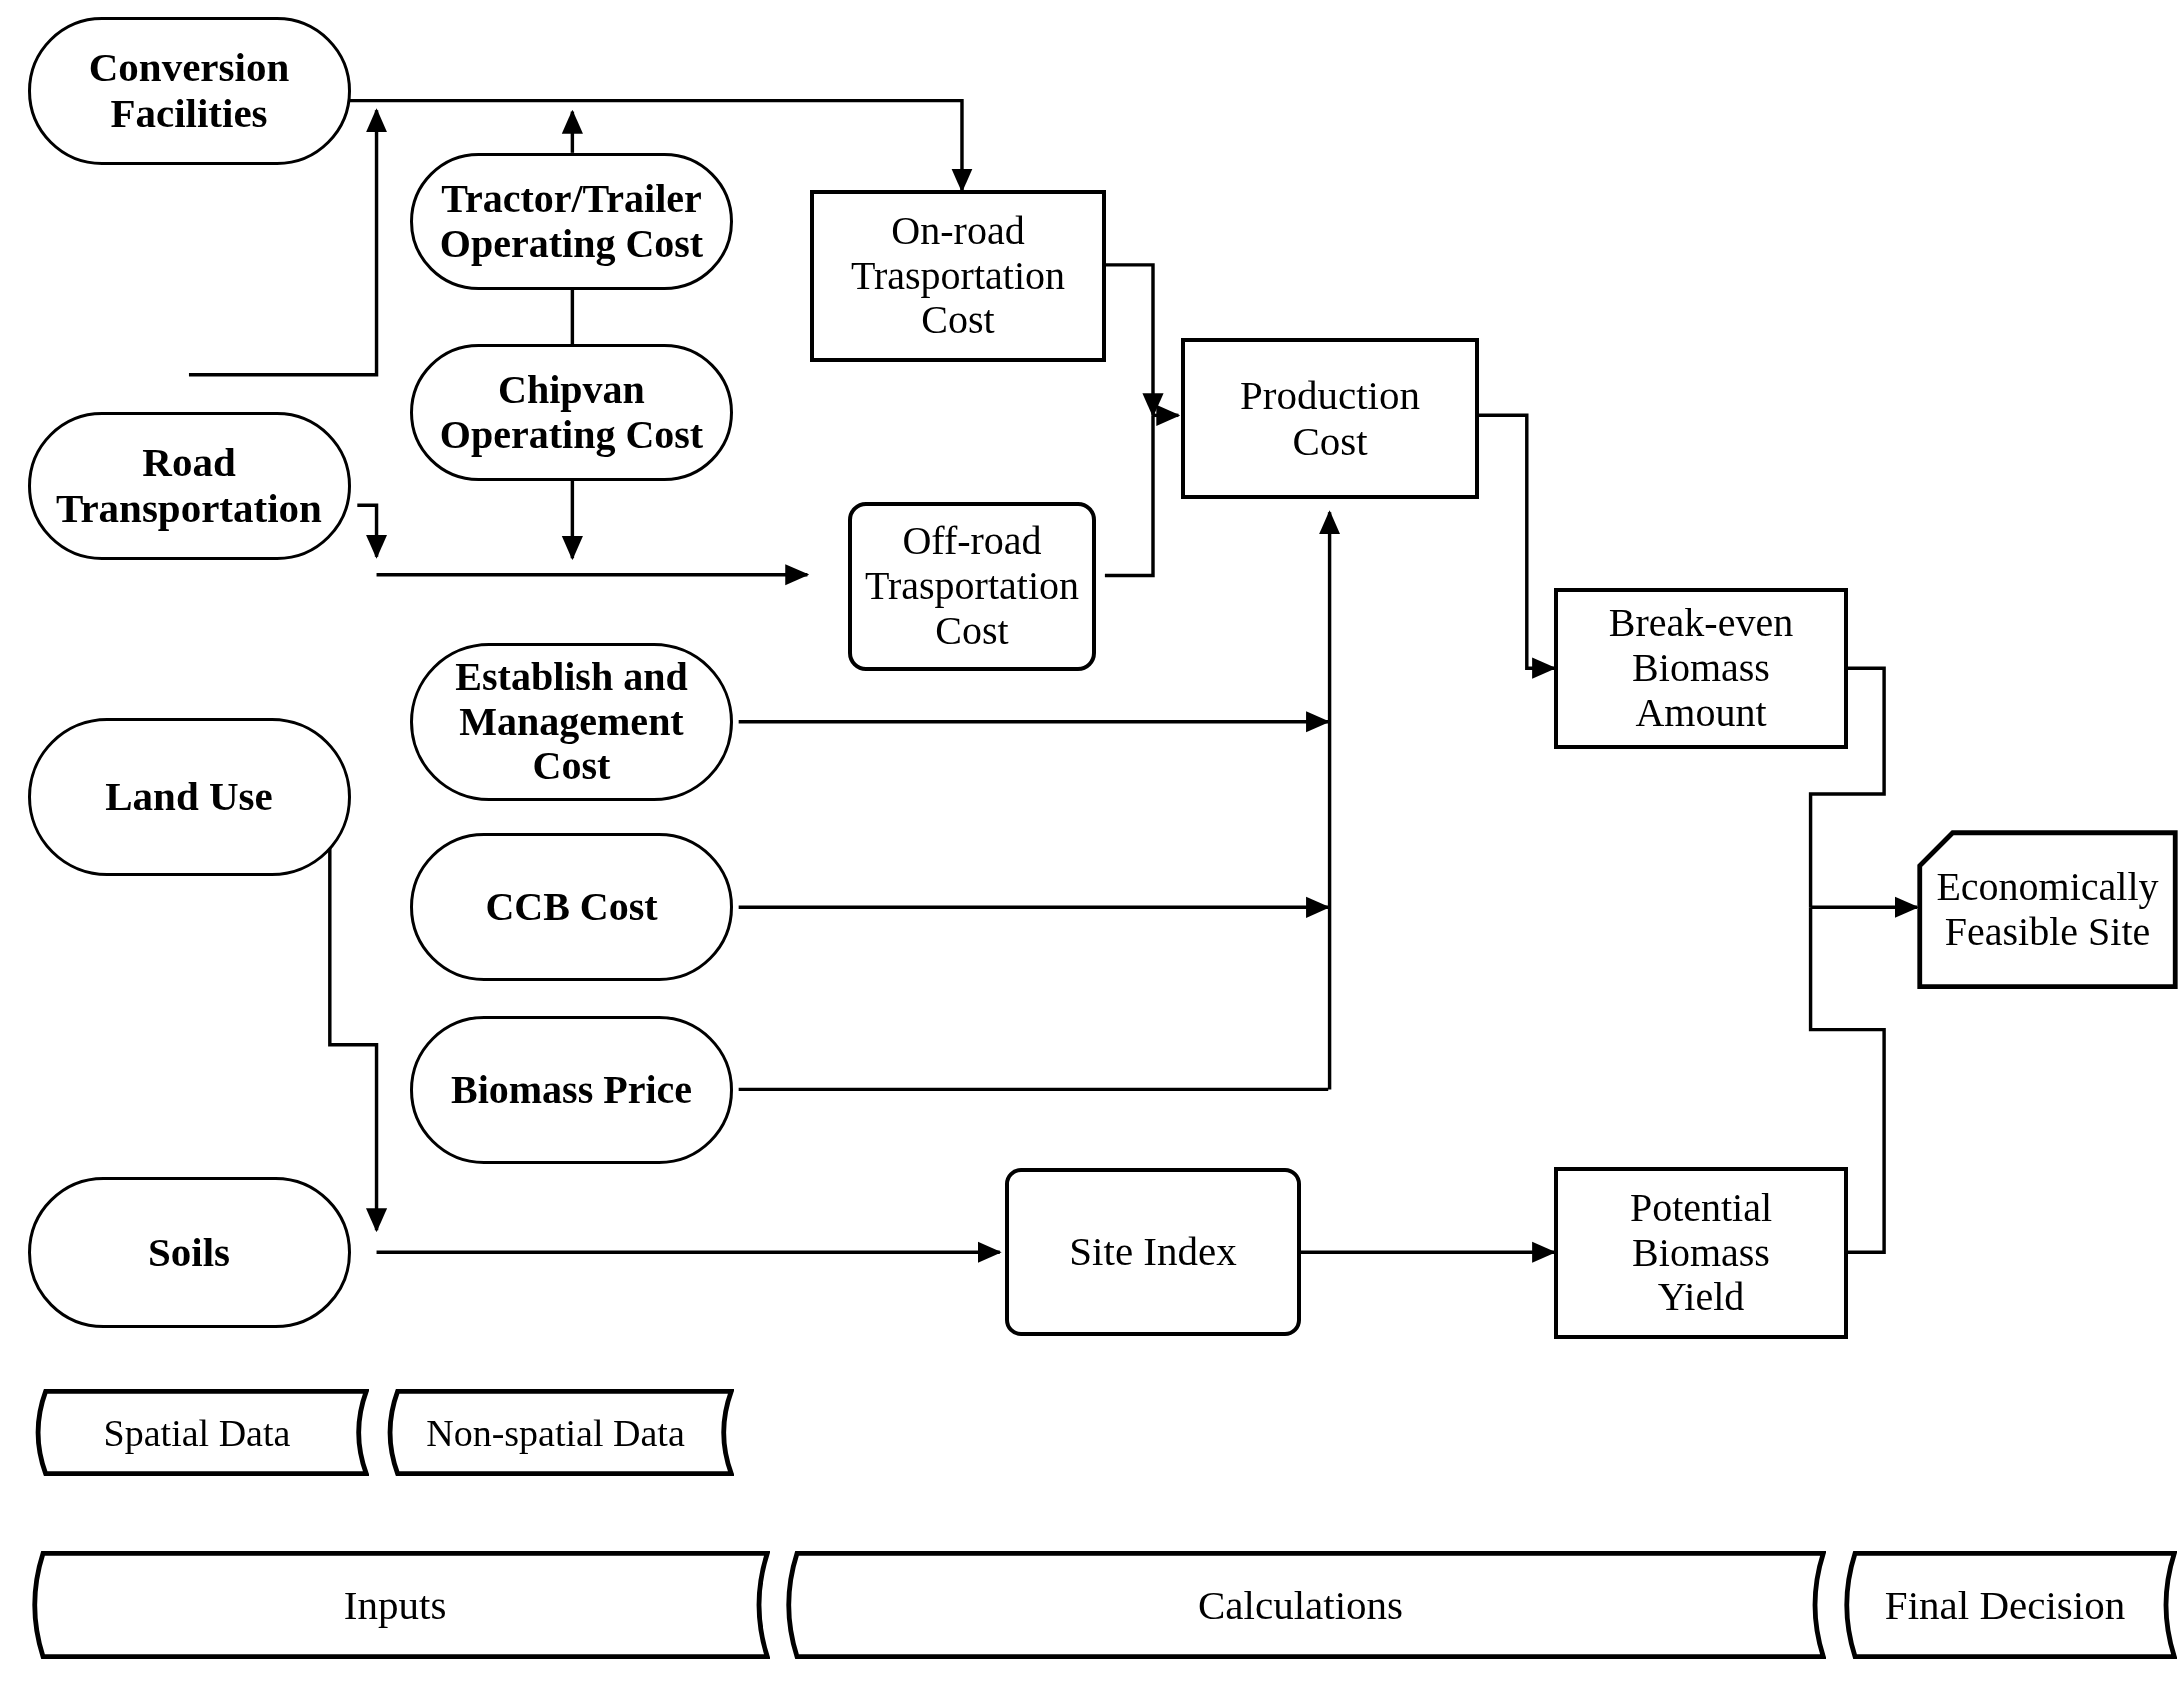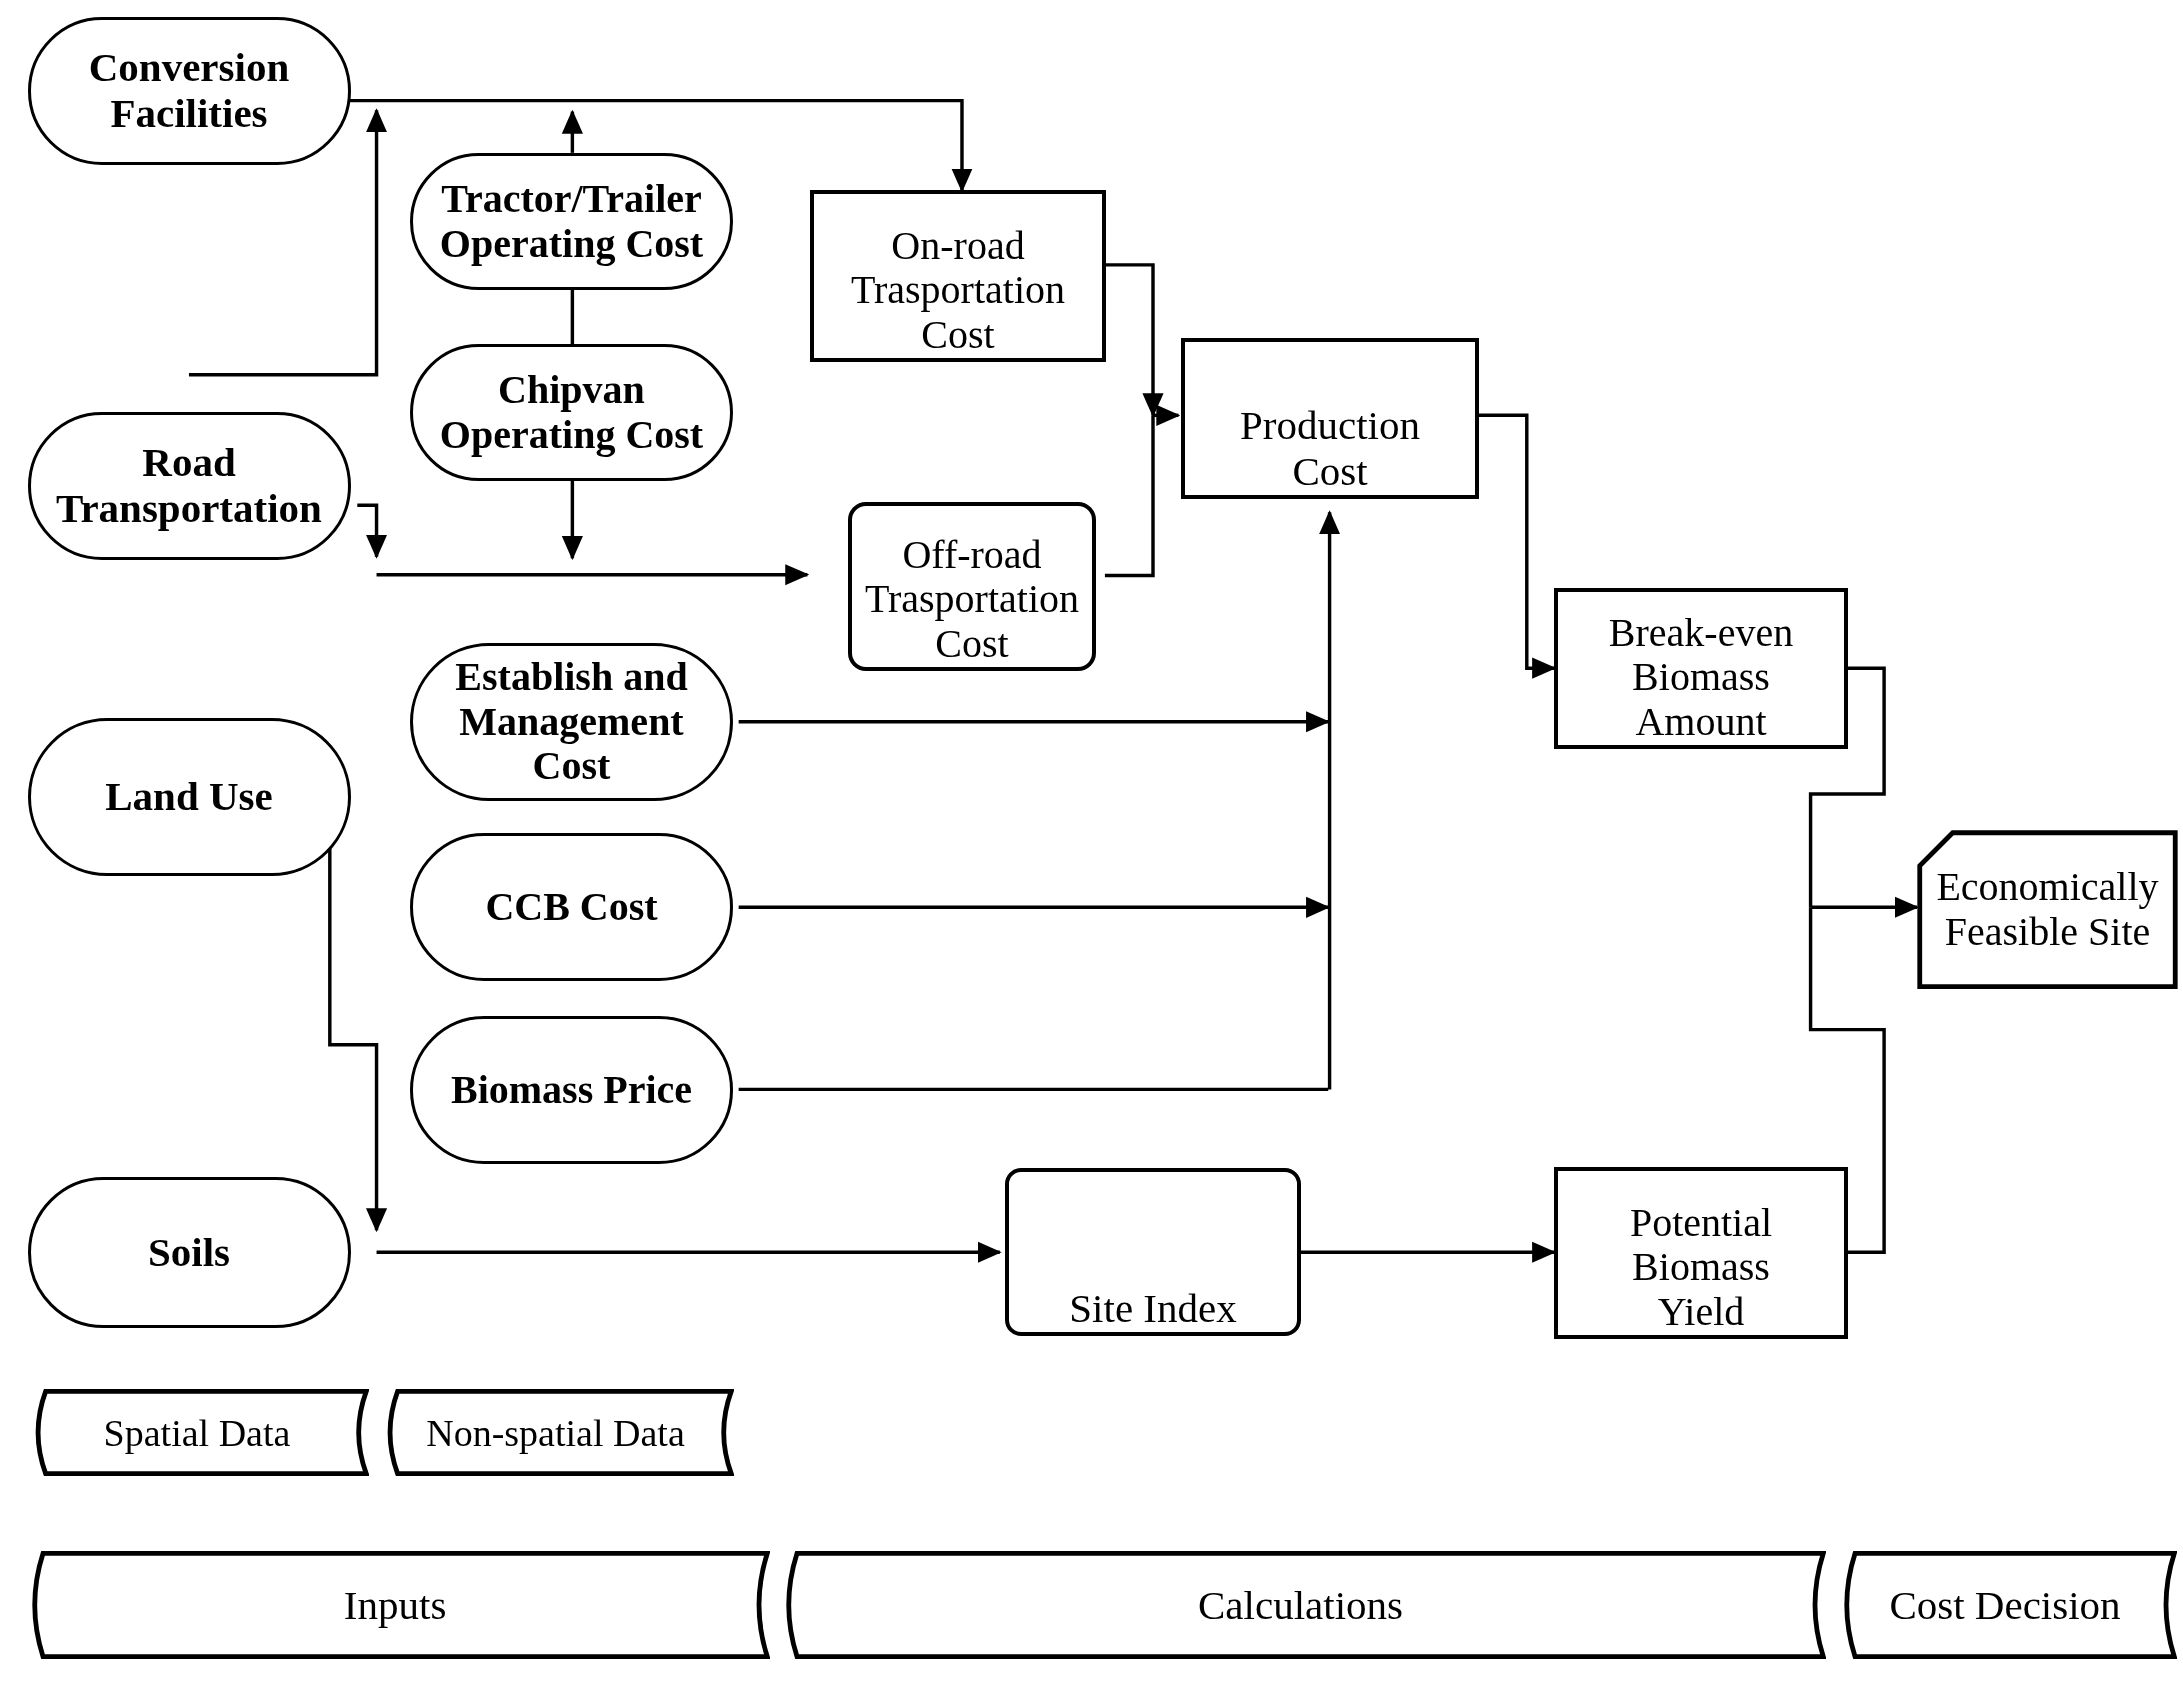--- a/index.html
+++ b/index.html
@@ -4,21 +4,21 @@
 <title>Biomass Economic Feasibility Flowchart</title>
 <style>
   html,body{margin:0;padding:0;background:#ffffff;}
   body{font-family:"Liberation Serif","DejaVu Serif",serif;}
   #stage{position:relative;width:2183px;height:1682px;background:#fff;overflow:hidden;}
   #wires{position:absolute;left:0;top:0;width:2183px;height:1682px;}
   .node{position:absolute;box-sizing:border-box;background:#fff;
         display:flex;align-items:center;justify-content:center;text-align:center;
         color:#000;line-height:1.12;}
   .stadium{border:3.4px solid #000;border-radius:687px;font-weight:bold;}
-  .rect{border:4.1px solid #000;align-items:flex-end;}
+  .rect{border:4.1px solid #000;}
   .cutcorner{border:0;background:transparent;}
   .cutcorner .cutinner{position:absolute;left:0;top:0;right:0;bottom:0;}
   .cutlabel{position:relative;z-index:2;width:100%;text-align:center;}
   .banner{position:absolute;}
   .banner .btxt{position:absolute;left:0;top:0;width:100%;height:100%;
         display:flex;align-items:center;justify-content:center;z-index:2;color:#000;}
   .fs60{font-size:41px;}
   .fs58{font-size:40px;}
   .fs56{font-size:38px;}
 </style>
@@ -207,17 +207,17 @@
     <svg viewBox="0 0 1530 160" preserveAspectRatio="none" width="1051" height="110">
       <path d="M 32,5 L 1526,5 Q 1502,80 1526,155 L 32,155 Q 8,80 32,5 Z" fill="#fff" stroke="#000" stroke-width="7"></path>
     </svg>
     <div class="btxt fs60">Calculations</div>
   </div>
 
   <div class="banner" style="left:1833px;top:1550px;width:344px;height:110px;">
     <svg viewBox="0 0 500 160" preserveAspectRatio="none" width="344" height="110">
       <path d="M 32,5 L 496,5 Q 472,80 496,155 L 32,155 Q 8,80 32,5 Z" fill="#fff" stroke="#000" stroke-width="7"></path>
     </svg>
-    <div class="btxt fs60">Cost Decision</div>
+    <div class="btxt fs60">Final Decision</div>
   </div>
 
 </div>
 
 
 </body></html>

